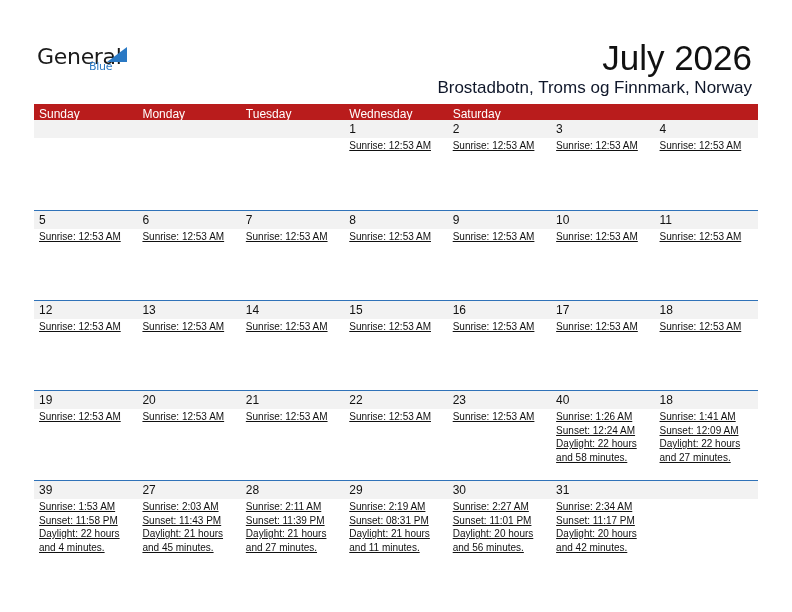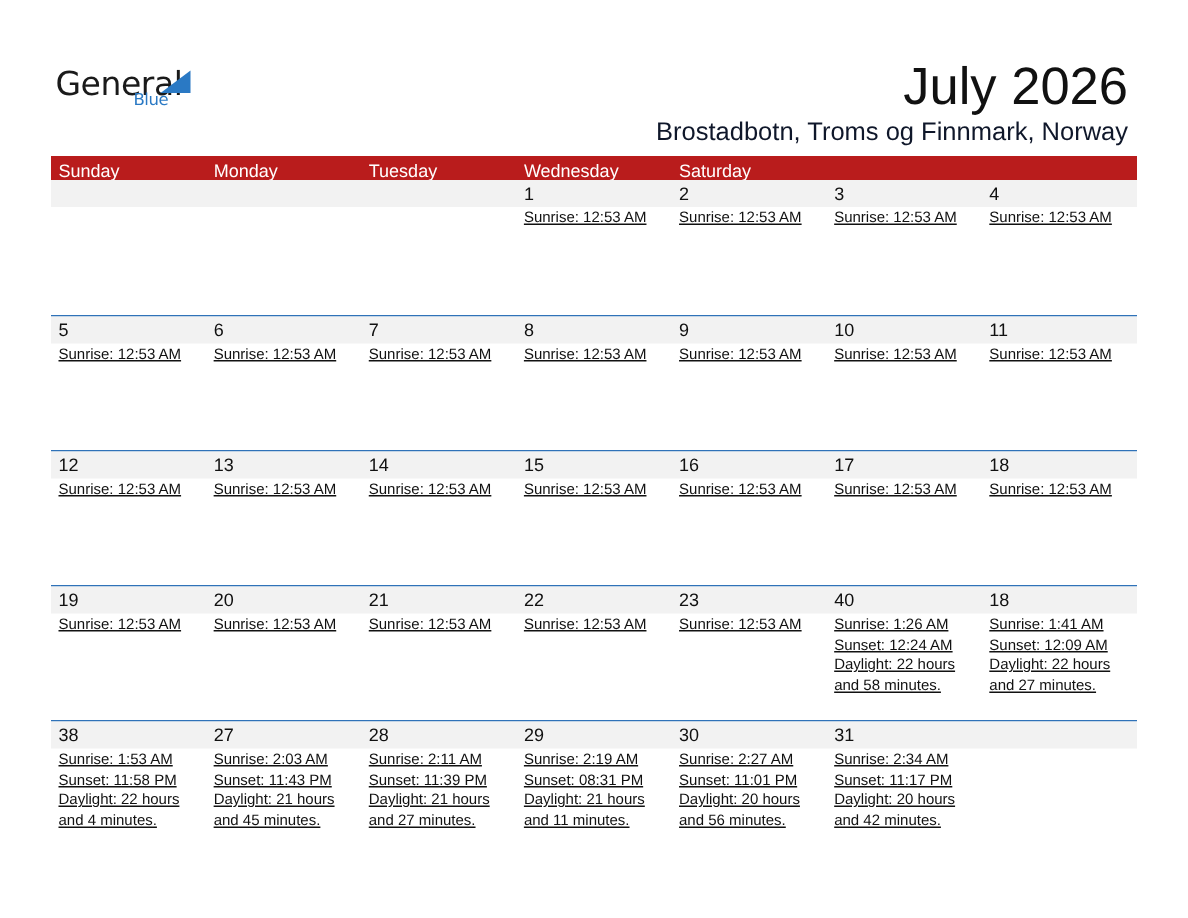--- a/index.html
+++ b/index.html
@@ -173,21 +173,21 @@
           <div class="info-cell">
             <div>Sunrise: 1:41 AM</div>
             <div>Sunset: 12:09 AM</div>
             <div>Daylight: 22 hours</div>
             <div>and 27 minutes.</div>
           </div>
         </div>
       </div>
       <div class="week">
         <div class="num-row">
-          <div class="num-cell">38</div>
+          <div class="num-cell">39</div>
           <div class="num-cell">27</div>
           <div class="num-cell">28</div>
           <div class="num-cell">29</div>
           <div class="num-cell">30</div>
           <div class="num-cell">31</div>
           <div class="num-cell"></div>
         </div>
         <div class="info-row">
           <div class="info-cell">
             <div>Sunrise: 1:53 AM</div>

